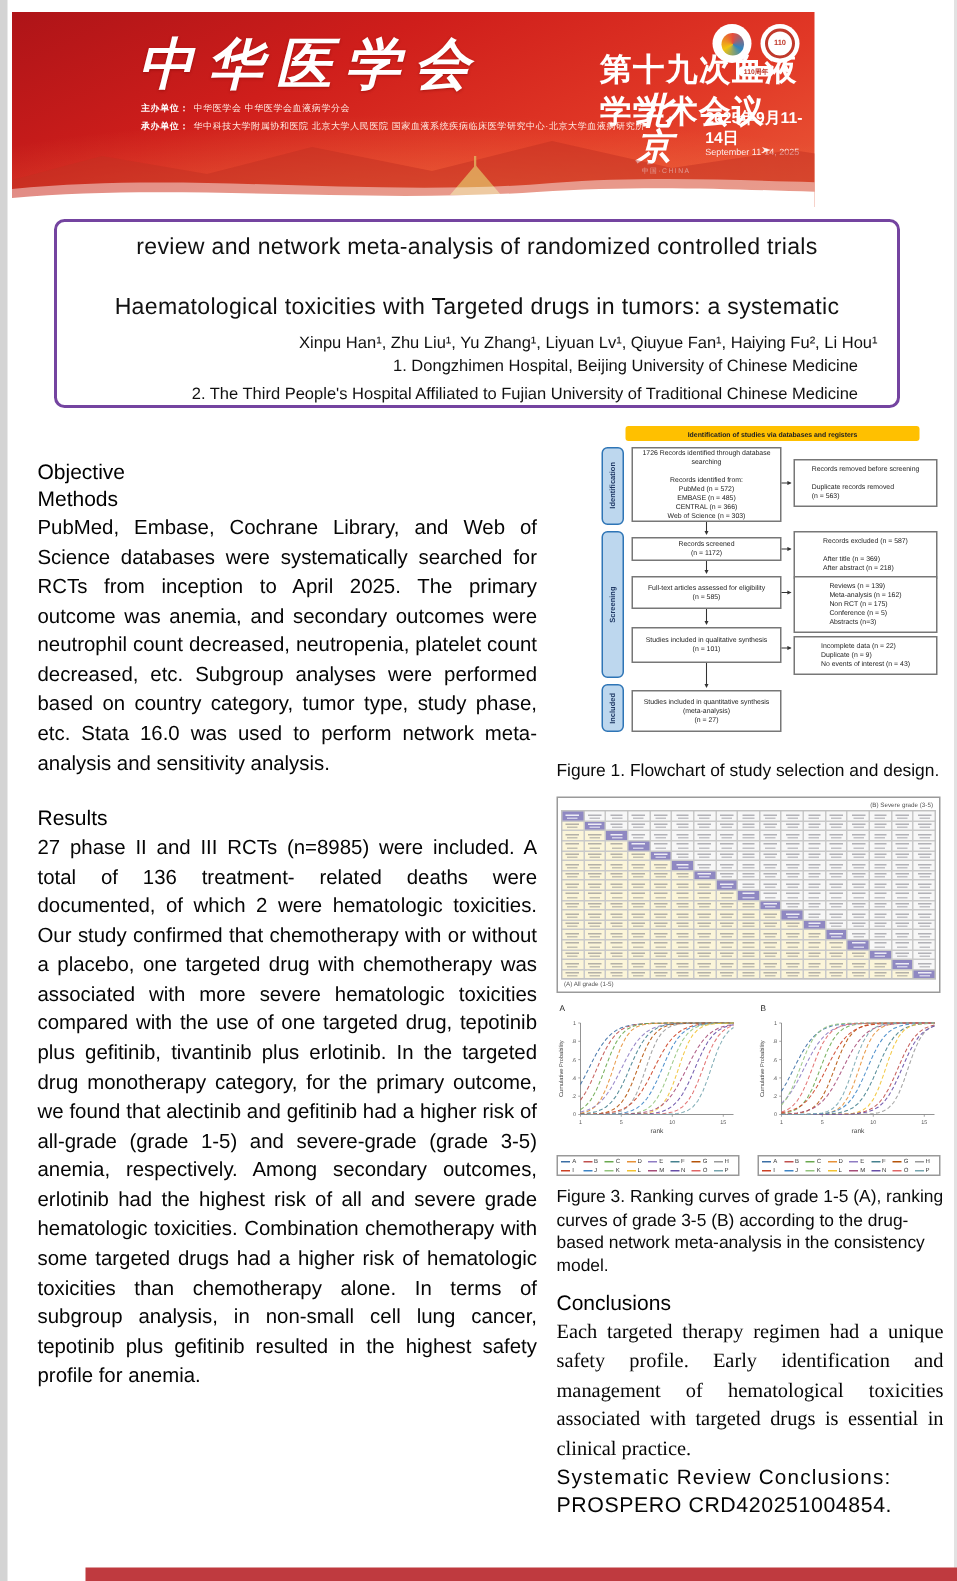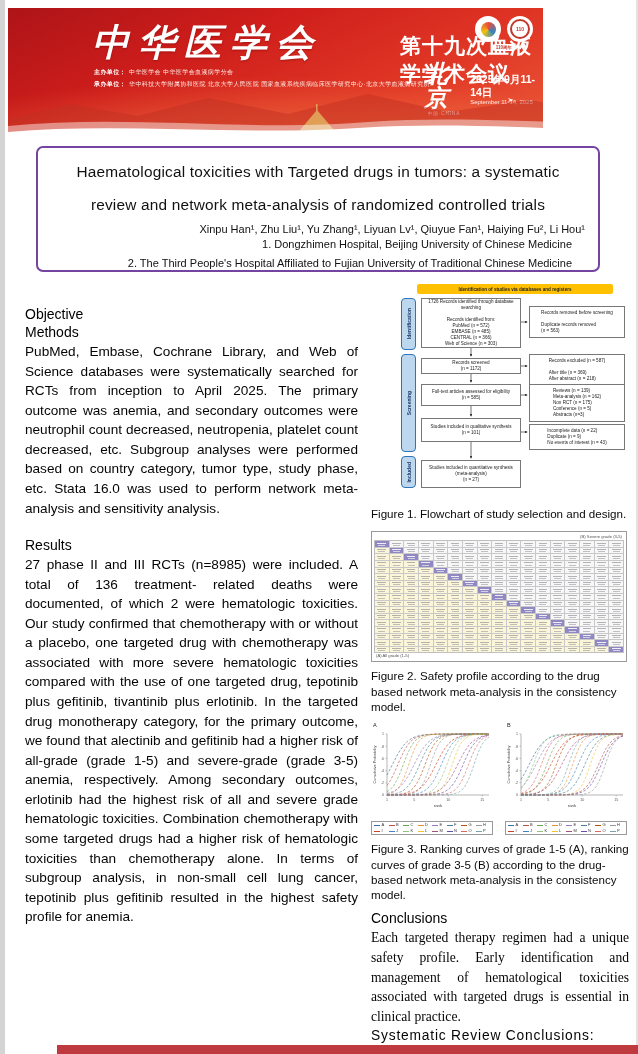--- a/index.html
+++ b/index.html
@@ -149,22 +149,22 @@
       </g>
 
       <path d="M500,12 l6,2 l-6,2 l1.5,-2 Z" fill="#ffffff" opacity="0.85"></path>
 
       <path d="M0,40 C120,28 240,46 360,36 C470,28 560,42 622,32 L622,52 L0,52 Z" fill="#ffffff" opacity="0.45"></path>
       <path d="M0,46 C110,36 230,50 350,42 C470,34 560,48 622,40 L622,52 L0,52 Z" fill="#ffffff"></path>
     </svg>
   </div>
 
   <div class="title-box">
+    <div class="title-line">review and network meta-analysis of randomized controlled trials</div>
     <div class="title-line first">Haematological toxicities with Targeted drugs in tumors: a systematic</div>
-    <div class="title-line">review and network meta-analysis of randomized controlled trials</div>
     <div class="authors">Xinpu Han¹, Zhu Liu¹, Yu Zhang¹, Liyuan Lv¹, Qiuyue Fan¹, Haiying Fu², Li Hou¹</div>
     <div class="affil">1. Dongzhimen Hospital, Beijing University of Chinese Medicine</div>
     <div class="affil">2. The Third People's Hospital Affiliated to Fujian University of Traditional Chinese Medicine</div>
   </div>
 
   <div class="col-left">
     <h3 class="sec-h">Objective</h3>
 
     <h3 class="sec-h">Methods</h3>
     <p class="sec-p">PubMed, Embase, Cochrane Library, and Web of Science databases were systematically searched for RCTs from inception to April 2025. The primary outcome was anemia, and secondary outcomes were neutrophil count decreased, neutropenia, platelet count decreased, etc. Subgroup analyses were performed based on country category, tumor type, study phase, etc. Stata 16.0 was used to perform network meta-analysis and sensitivity analysis.</p>
@@ -526,21 +526,20 @@
           <div class="lg-cell lg-lower"></div>
           <div class="lg-cell lg-lower"></div>
           <div class="lg-cell lg-lower"></div>
           <div class="lg-cell lg-lower"></div>
           <div class="lg-cell lg-lower"></div>
           <div class="lg-cell lg-lower"></div>
           <div class="lg-cell lg-diag"></div>
         </div>
       <div class="lg-label bot">(A) All grade (1-5)</div>
     </div>
-    <p class="caption">Figure 2. Safety profile according to the drug based network meta-analysis in the consistency model.</p>
 
     <div class="fig3-row mt8">
       <div class="panel">
         <div class="panel-label">A</div>
         <svg id="panelA" width="122" height="86">
             <line x1="16" y1="5" x2="16" y2="66" stroke="#888" stroke-width="0.6"></line>
             <line x1="16" y1="66" x2="118" y2="66" stroke="#888" stroke-width="0.6"></line>
             <line x1="14.5" y1="66" x2="16" y2="66" stroke="#888" stroke-width="0.5"></line>
             <text x="13" y="67.3" font-size="3.6" text-anchor="end" fill="#555">0</text>
             <line x1="14.5" y1="53.8" x2="16" y2="53.8" stroke="#888" stroke-width="0.5"></line>

